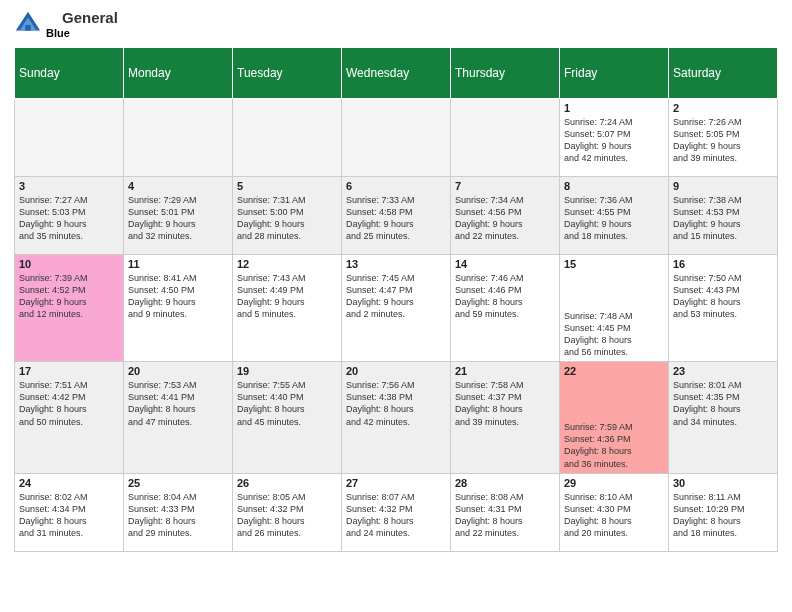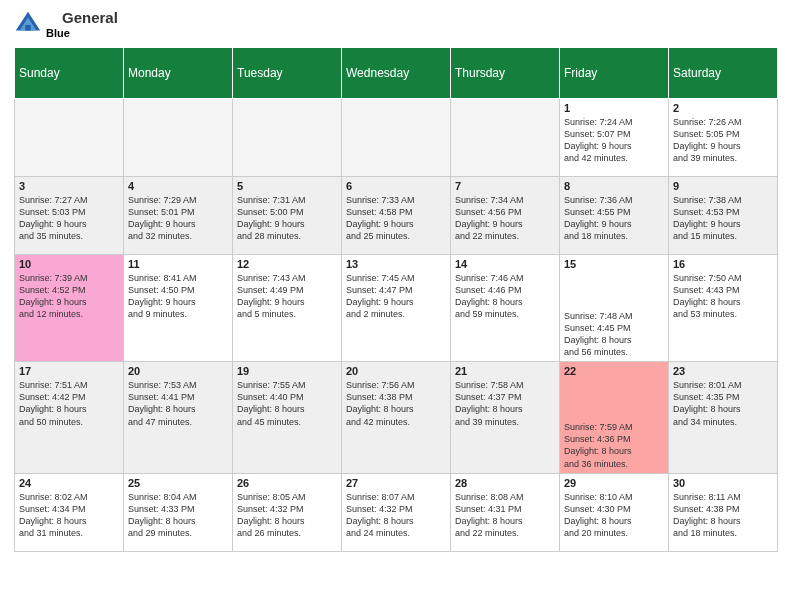--- a/index.html
+++ b/index.html
@@ -344,20 +344,20 @@
           <td style="background: rgb(255, 255, 255);">
             <span class="day-number">29</span>
             <div class="day-info" style="white-space: pre-line;">Sunrise: 8:10 AM
 Sunset: 4:30 PM
 Daylight: 8 hours
 and 20 minutes.</div>
           </td>
           <td style="background: rgb(255, 255, 255);">
             <span class="day-number">30</span>
             <div class="day-info" style="white-space: pre-line;">Sunrise: 8:11 AM
-Sunset: 4:38 PM
+Sunset: 10:29 PM
 Daylight: 8 hours
 and 18 minutes.</div>
           </td>
         </tr>
       </tbody>
   </table>
 </div>
 
 </body></html>

